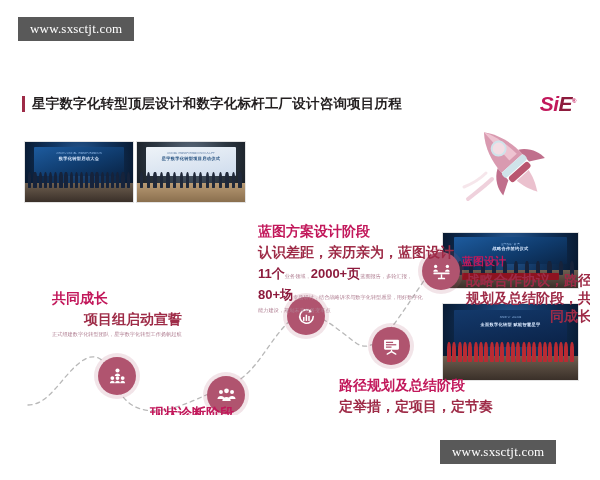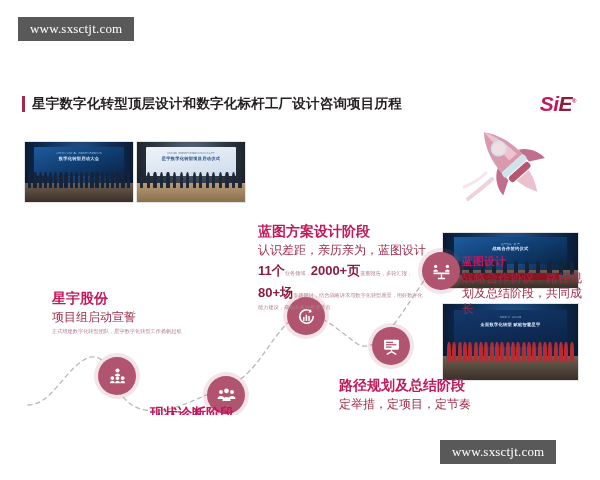--- a/index.html
+++ b/index.html
@@ -206,26 +206,27 @@
   .block { position: absolute; }
   .blk-head {
     font-size: 14px;
     font-weight: bold;
     color: #c2185b;
     line-height: 1.25;
     margin-bottom: 2px;
     white-space: nowrap;
   }
   .blk-sub {
-    font-size: 12px;
-    font-weight: normal;
+    font-size: 14px;
+    font-weight: bold;
     color: #9e2b47;
     line-height: 1.3;
     margin-bottom: 2px;
     white-space: nowrap;
+    text-align: right;
   }
   .blk-body {
     font-size: 5.2px;
     color: #b07f92;
     line-height: 1.65;
   }
   .blk-body b { font-size: 13px; color: #8d1b3d; }
 
   #block-1 { left: 42px;  top: 215px; width: 130px; }
   #block-2 { left: 108px; top: 330px; width: 180px; margin-left: 32px; }
@@ -451,21 +452,21 @@
       <path d="M1.7 12.2c0-1.6 1.3-2.7 2.9-2.7s2.9 1.1 2.9 2.7z"></path>
       <circle cx="19.4" cy="5.6" r="2.1"></circle>
       <path d="M16.5 12.2c0-1.6 1.3-2.7 2.9-2.7s2.9 1.1 2.9 2.7z"></path>
       <rect x="1.8" y="13.4" width="20.4" height="2.1" rx="0.8"></rect>
       <rect x="11.1" y="15.5" width="1.8" height="5.2"></rect>
       <rect x="7.4" y="20" width="9.2" height="1.8" rx="0.8"></rect>
     </svg>
   </div>
 
   <div class="block" id="block-1">
-    <div class="blk-head">星宇股份</div>
+    <div class="blk-head">共同成长</div>
     <div class="blk-sub">项目组启动宣誓</div>
     <div class="blk-body">正式组建数字化转型团队，星宇数字化转型工作扬帆起航</div>
   </div>
 
   <div class="block" id="block-2">
     <div class="blk-head">现状诊断阶段</div>
 
   </div>
 
   <div class="block" id="block-3">

